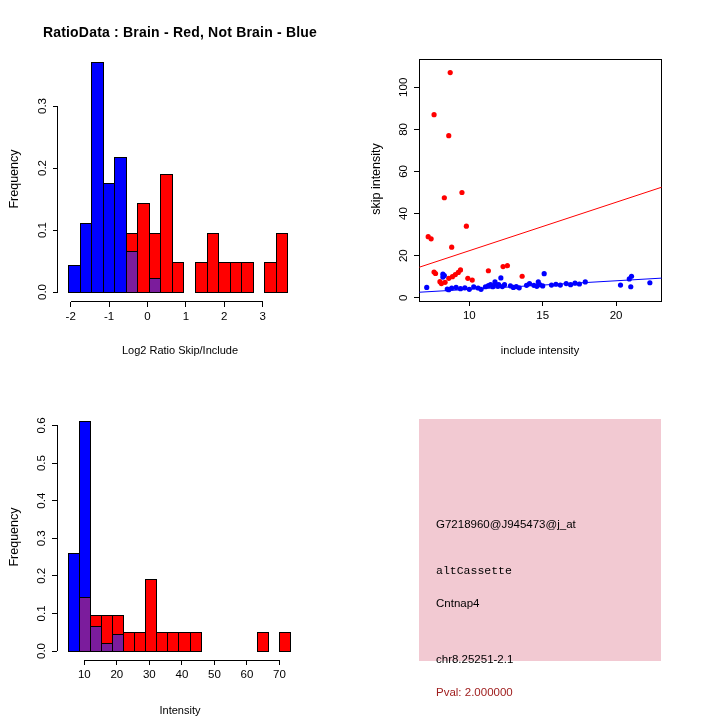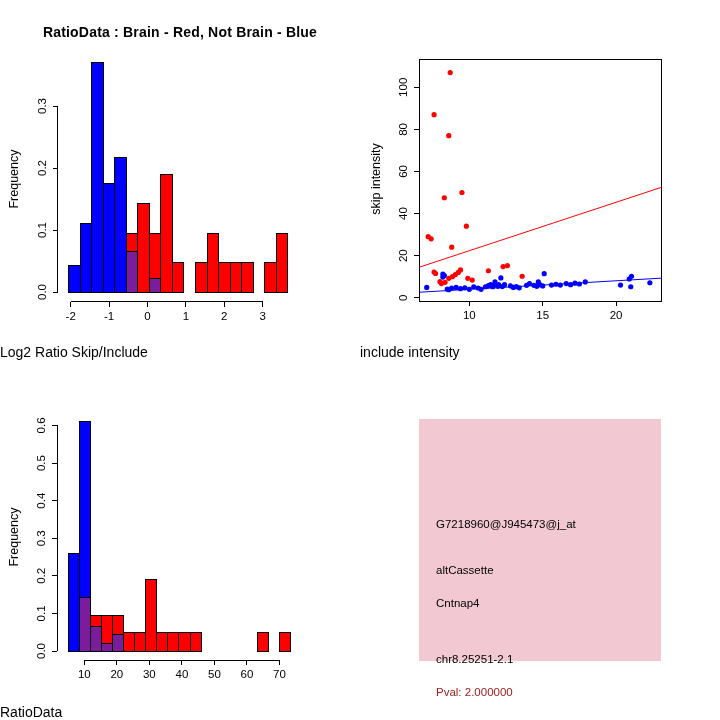--- a/index.html
+++ b/index.html
@@ -6,32 +6,32 @@
   #stage{position:relative;width:720px;height:720px;background:#ffffff;overflow:hidden;
          font-family:"Liberation Sans", sans-serif;color:#000;padding-left:24px;}
   .panel{position:absolute;width:360px;height:360px;}
   #panel-tl{left:0;top:0;}
   #panel-tr{left:360px;top:0;}
   #panel-bl{left:0;top:360px;}
   #panel-br{left:360px;top:360px;}
   .panel svg{position:absolute;left:0;top:0;overflow:visible;}
   .chart-title{position:absolute;left:0;top:24px;width:100%;text-align:center;
                font-size:14px;font-weight:bold;letter-spacing:0.2px;}
-  .xlab{position:absolute;left:0;top:344px;width:100%;font-size:14px;}
+  .xlab{position:absolute;left:0;top:344px;width:100%;text-align:center;font-size:11px;}
   .ylab{position:absolute;width:160px;height:14px;text-align:center;font-size:12.5px;
         transform:rotate(-90deg);}
   .ylab.tl{left:-66px;top:172px;}
   .ylab.tr{left:-64px;top:172px;}
   .ylab.bl{left:-66px;top:170px;}
   svg text.tick{font-family:"Liberation Sans", sans-serif;font-size:11.5px;fill:#000;}
   
   .info-box{position:absolute;left:59px;top:59px;width:242px;height:242px;}
   .info-line{position:absolute;left:17px;font-size:11.5px;white-space:nowrap;}
   #info-line-1{top:99px;}
-  #info-line-2{top:145px;}
+  #info-line-2{top:145px;font-family:Liberation Mono, monospace;}
   #info-line-3{top:178px;}
   #info-line-4{top:234px;}
   #info-line-5{top:267px;}
 </style>
 </head>
 <body>
 
 <div id="stage">
 
   <div class="panel" id="panel-tl">
@@ -181,21 +181,21 @@
         <circle cx="260.504" cy="285.07599999999996" r="2.6" fill="#0000FF"></circle>
         <circle cx="269.31199999999995" cy="278.9744" r="2.6" fill="#0000FF"></circle>
         <circle cx="271.514" cy="276.2392" r="2.6" fill="#0000FF"></circle>
         <circle cx="270.78" cy="286.75919999999996" r="2.6" fill="#0000FF"></circle>
         <circle cx="289.864" cy="282.7616" r="2.6" fill="#0000FF"></circle>
       </svg>
   </div>
 
   <div class="panel" id="panel-bl">
     <div class="ylab bl">Frequency</div>
-    <div class="xlab">RatioData</div>
+    <div class="xlab">Intensity</div>
     <svg id="svg-bl" width="360" height="360" viewBox="0 0 360 360">
         <line x1="57" y1="291" x2="57" y2="65.46000000000001" stroke="#000000" shape-rendering="crispEdges"></line>
         <line x1="57" y1="291" x2="52" y2="291" stroke="#000000" shape-rendering="crispEdges"></line>
         <text x="45" y="291" text-anchor="middle" class="tick" transform="rotate(-90 45 291)">0.0</text>
         <line x1="57" y1="253.41" x2="52" y2="253.41" stroke="#000000" shape-rendering="crispEdges"></line>
         <text x="45" y="253.41" text-anchor="middle" class="tick" transform="rotate(-90 45 253.41)">0.1</text>
         <line x1="57" y1="215.82" x2="52" y2="215.82" stroke="#000000" shape-rendering="crispEdges"></line>
         <text x="45" y="215.82" text-anchor="middle" class="tick" transform="rotate(-90 45 215.82)">0.2</text>
         <line x1="57" y1="178.23000000000002" x2="52" y2="178.23000000000002" stroke="#000000" shape-rendering="crispEdges"></line>
         <text x="45" y="178.23000000000002" text-anchor="middle" class="tick" transform="rotate(-90 45 178.23000000000002)">0.3</text>

